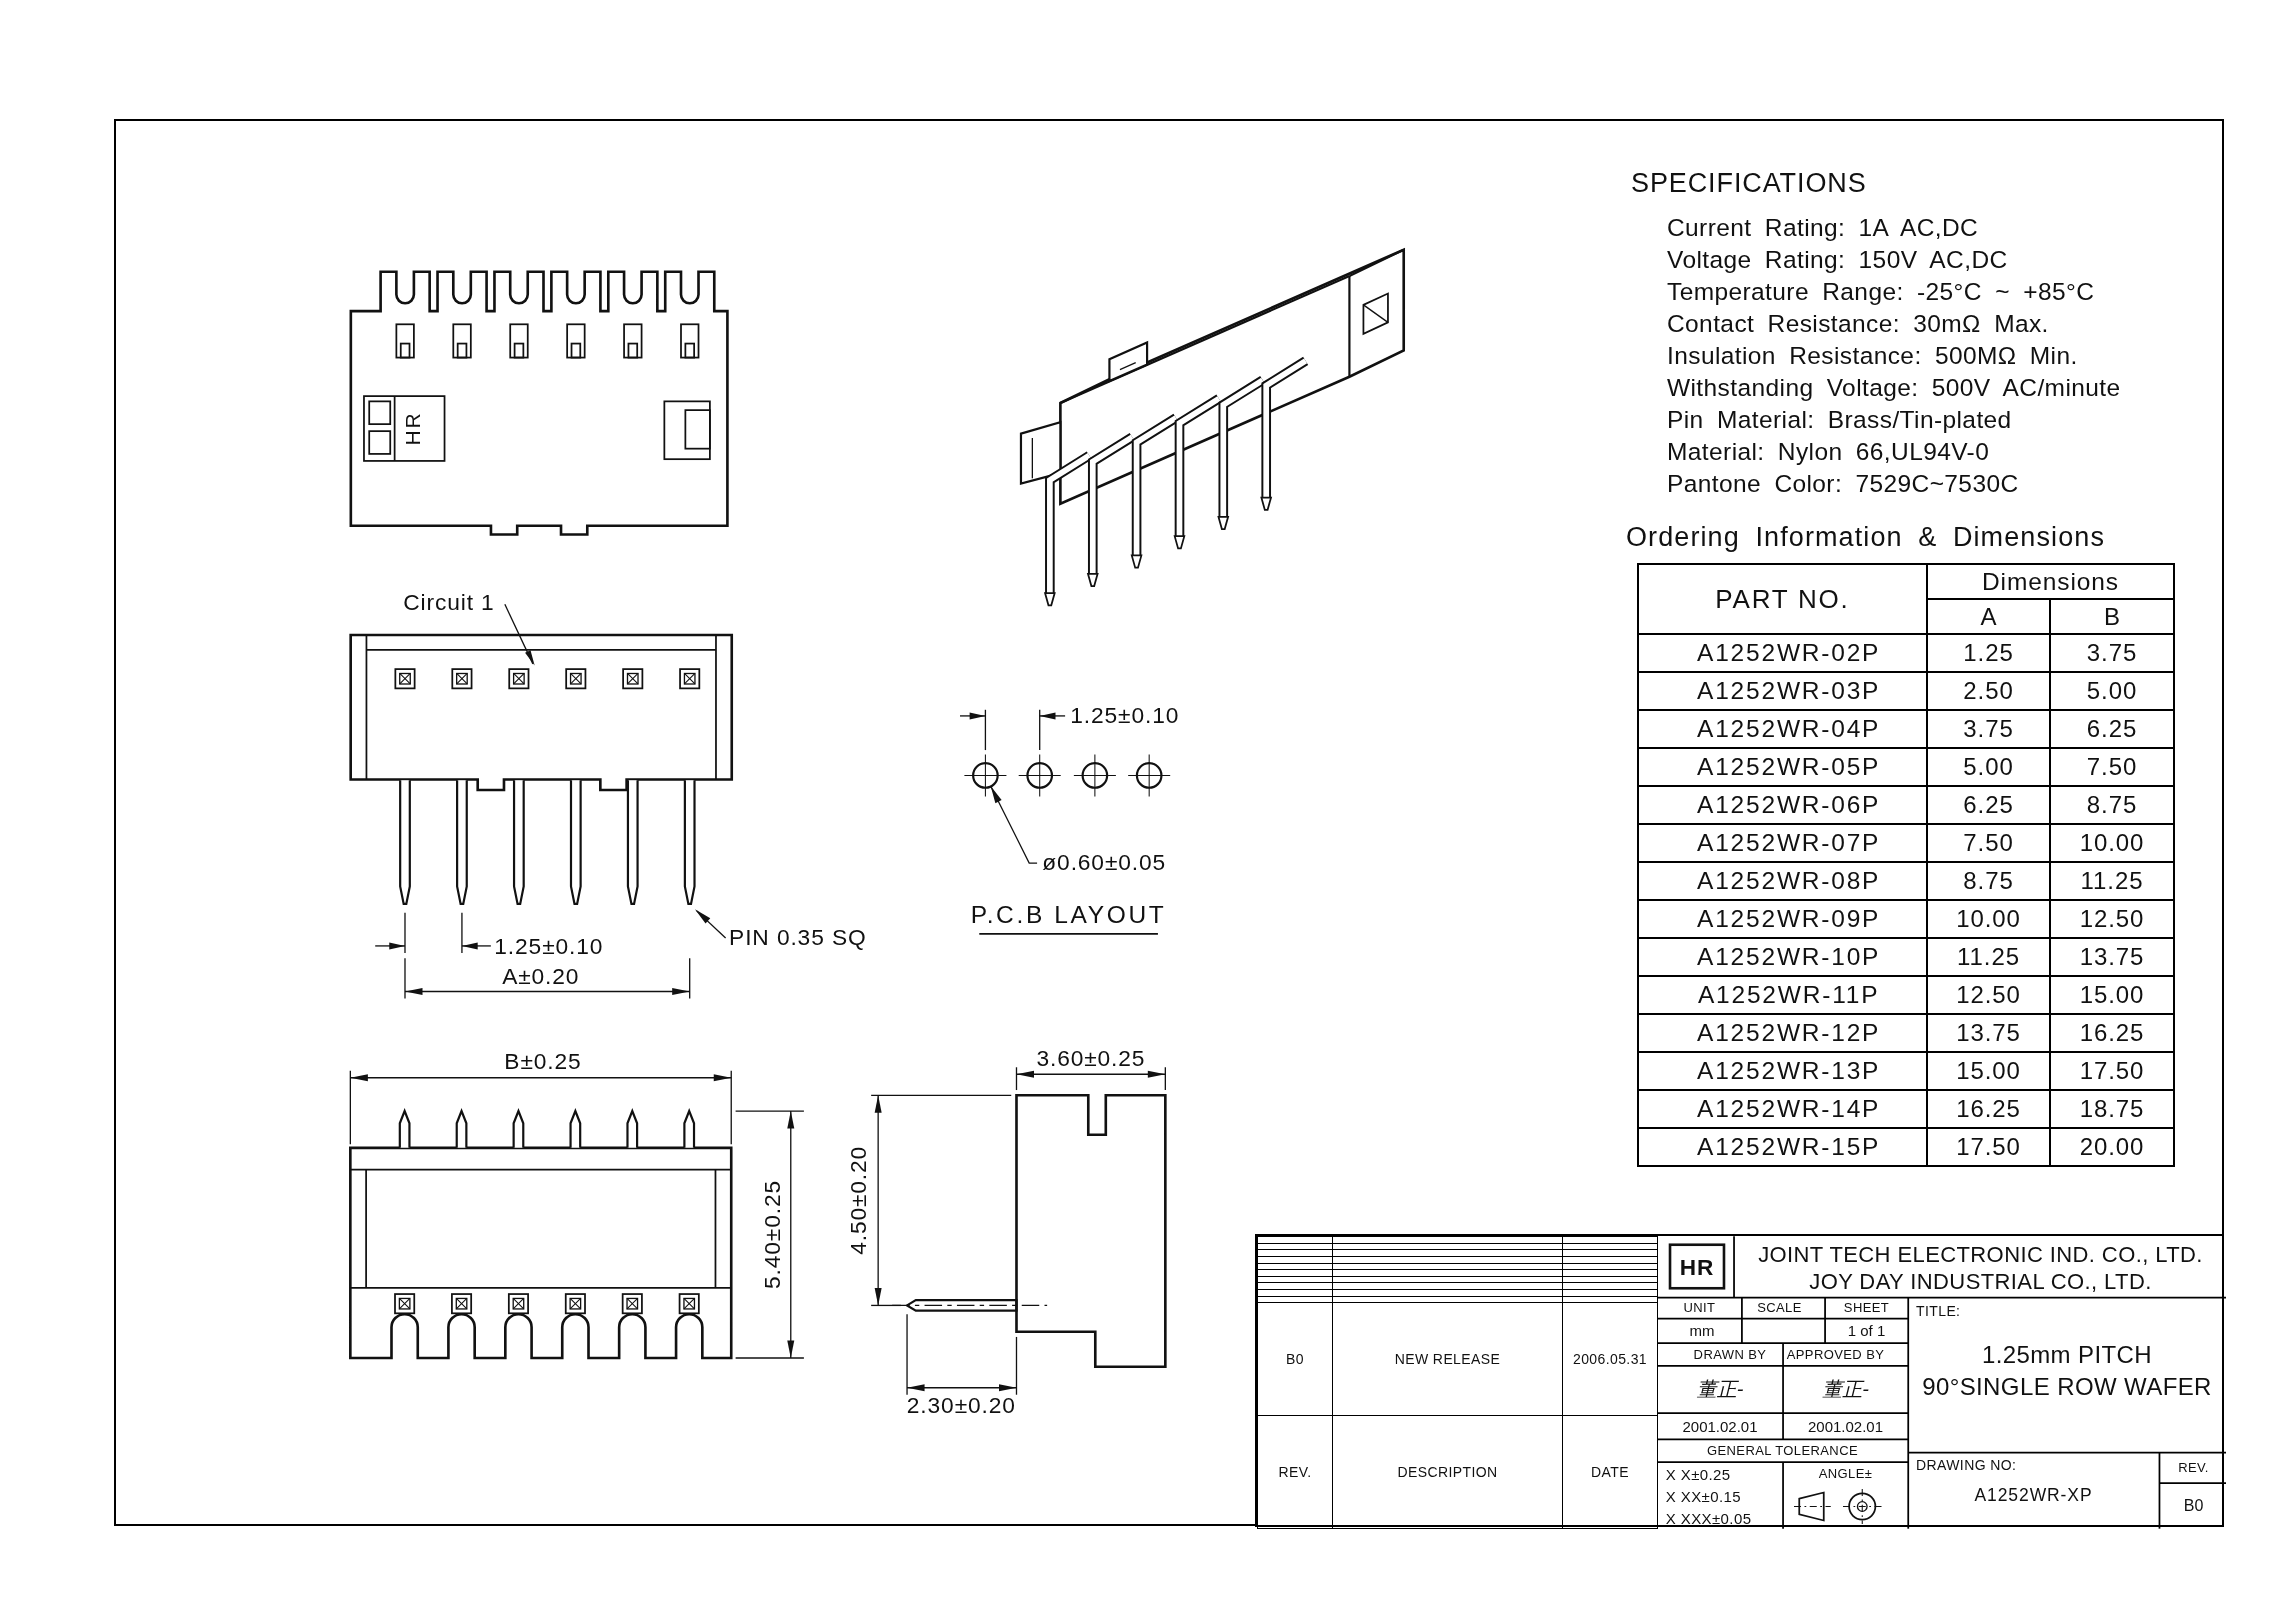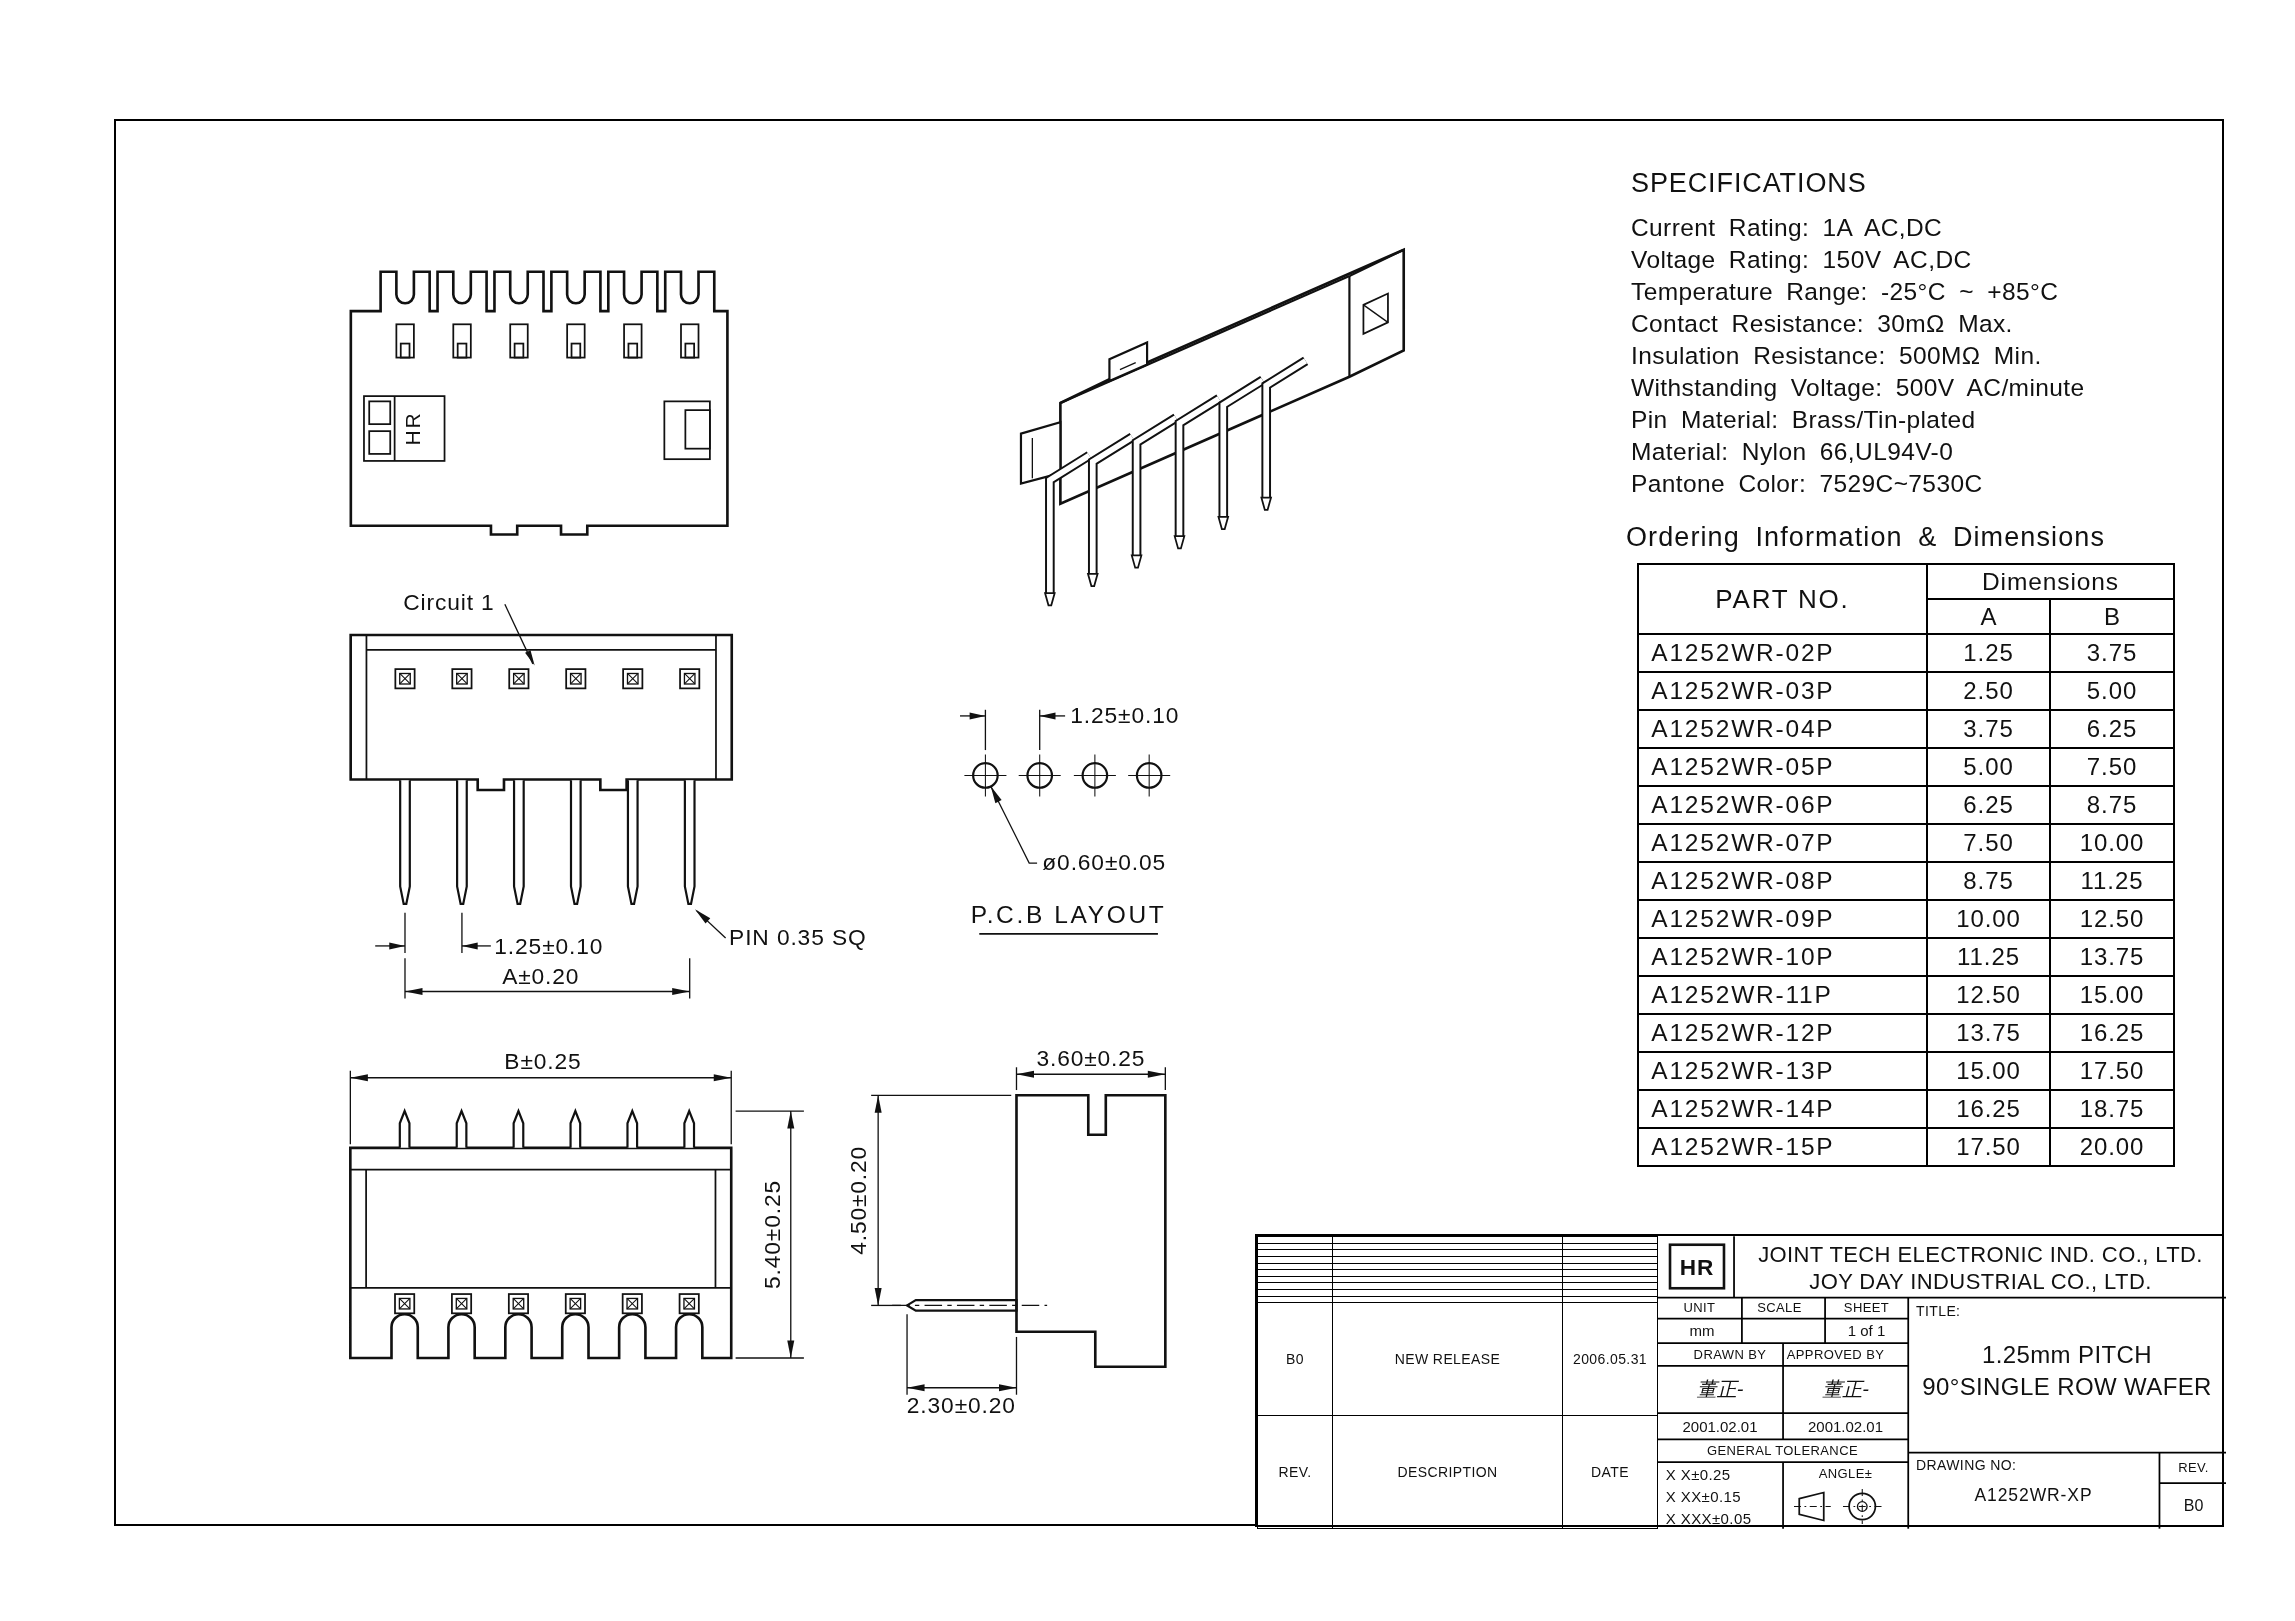--- a/index.html
+++ b/index.html
@@ -7,32 +7,32 @@
   #sheet { position:relative; width:2295px; height:1622px; background:#fff; overflow:hidden; }
   .frame { position:absolute; left:114px; top:119px; width:2110px; height:1407px; border:2.6px solid #000; }
   svg.view { position:absolute; overflow:visible; }
   svg text { fill:#111; font-family:"Liberation Sans", sans-serif; }
   .dim { font-size:26px; letter-spacing:1px; }
   .cap { font-size:28px; letter-spacing:3px; }
 
   
   #specs { position:absolute; left:1631px; top:168px; }
   #specs .spec-title { font-size:27px; letter-spacing:0.9px; margin-bottom:13px; white-space:nowrap; }
-  .spec-line { font-size:24.5px; line-height:32px; letter-spacing:0.4px; word-spacing:6.1px; white-space:nowrap; }
+  .spec-line { font-size:24.5px; line-height:32px; letter-spacing:0.4px; word-spacing:6.1px; white-space:nowrap;margin-left:36px; }
 
   
   #ordering-title { position:absolute; left:1626px; top:522px; font-size:27px; letter-spacing:1.1px; word-spacing:7px; white-space:nowrap; }
   #parts-table { position:absolute; left:1637px; top:563px; border-collapse:collapse; table-layout:fixed; }
   #parts-table th, #parts-table td { border:2.2px solid #000; font-weight:400; }
   #parts-table thead tr { height:35px; }
   #parts-table tbody tr { height:38px; }
   th.part-h { font-size:26px; letter-spacing:1.8px; }
   th.dims-h { font-size:24.5px; letter-spacing:0.9px; }
   th.ab-h { font-size:24px; }
-  td.part { font-size:24.5px; letter-spacing:1.8px; padding-left:12.3px; text-align:left; white-space:nowrap; }
+  td.part { font-size:24.5px; letter-spacing:1.8px; padding-left:12.3px; text-align:center; white-space:nowrap; }
   td.val { font-size:24px; text-align:center; letter-spacing:0.9px; }
 
   
   #titleblock { position:absolute; left:1255px; top:1234px; width:969px; height:293px; border:2.6px solid #000; background:#fff; }
   #revtable { position:absolute; left:0; top:0; width:400px; height:293px; border-collapse:collapse; table-layout:fixed; }
   #revtable td { border:1.8px solid #000; font-size:14px; text-align:center; letter-spacing:0.4px; padding:0; }
   #tb-right { position:absolute; left:400px; top:0; width:569px; height:293px; }
   #tb-right .cell { position:absolute; display:flex; align-items:center; justify-content:center; text-align:center; }
   #tb-right .lbl { font-size:13px; letter-spacing:0.4px; }
   #tb-right .val { font-size:15px; }

